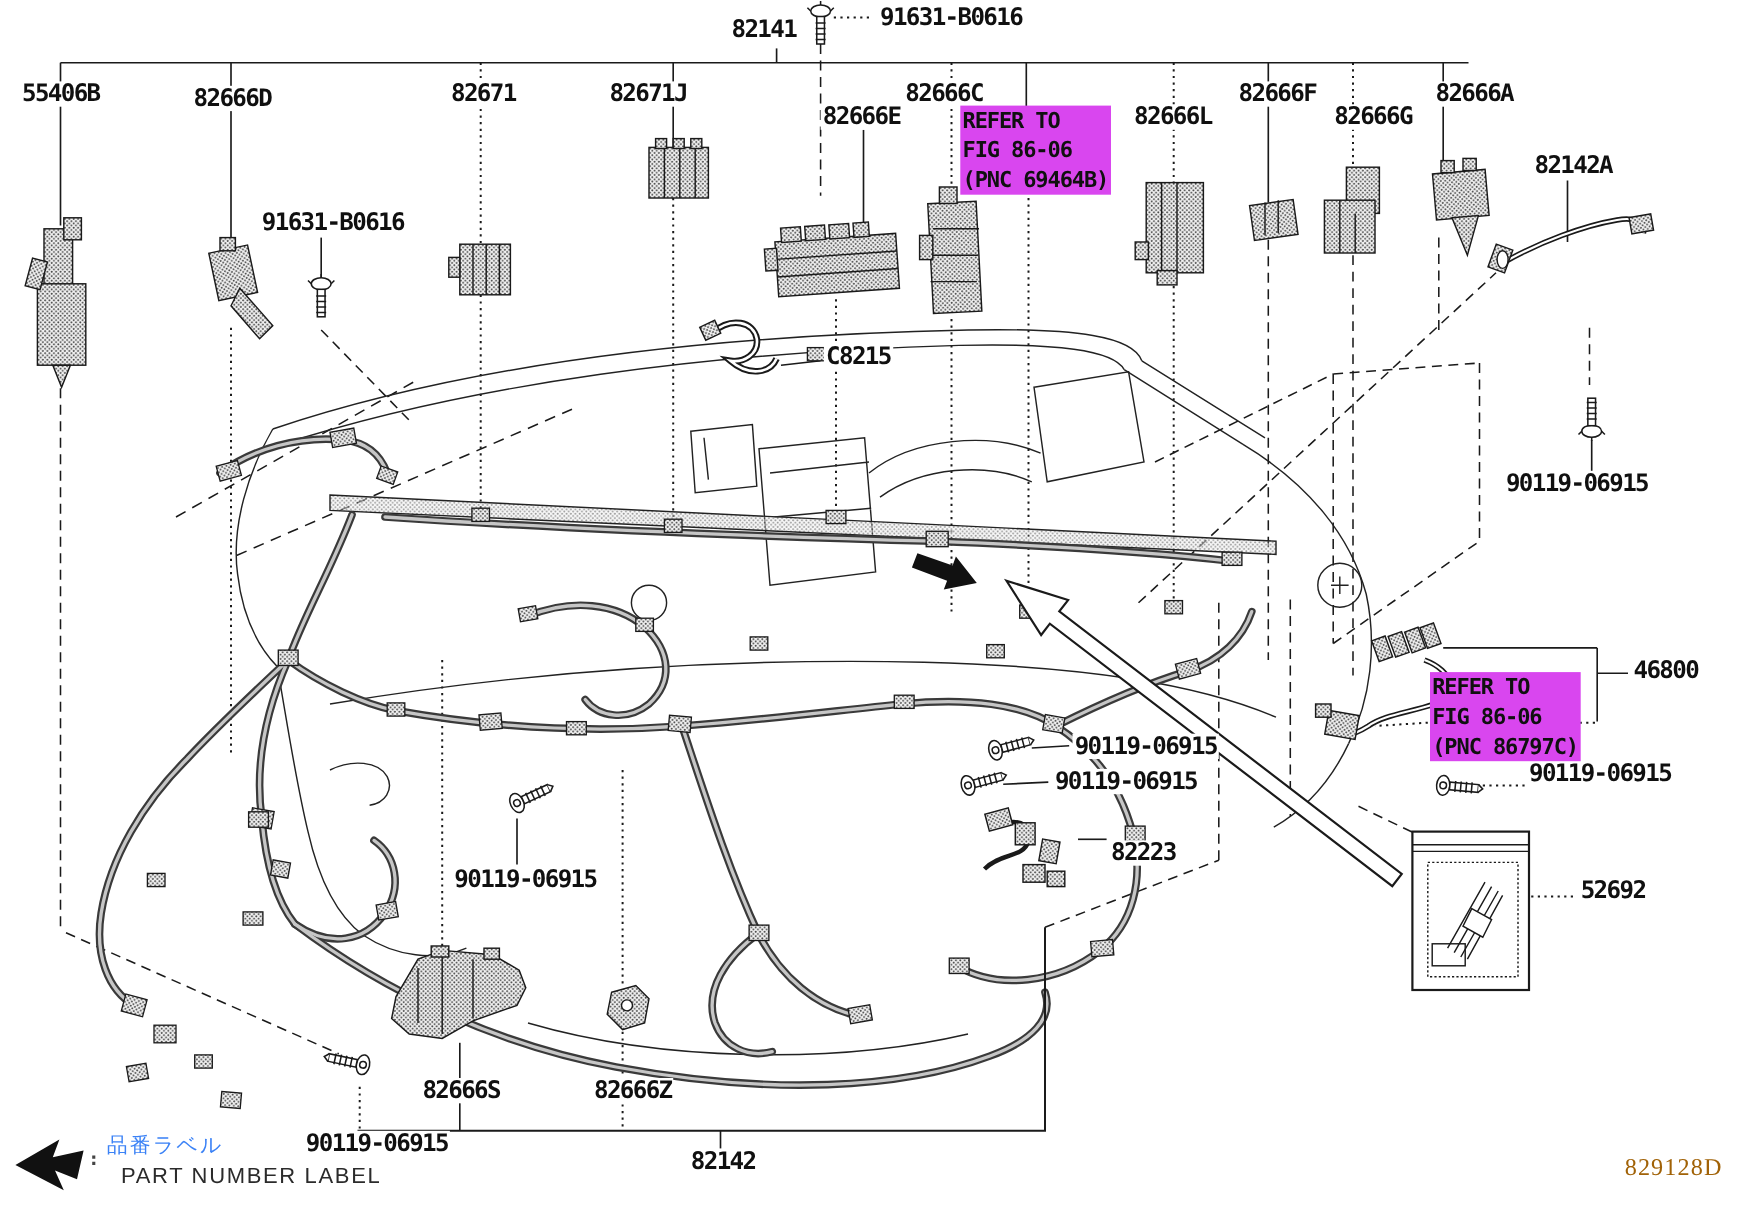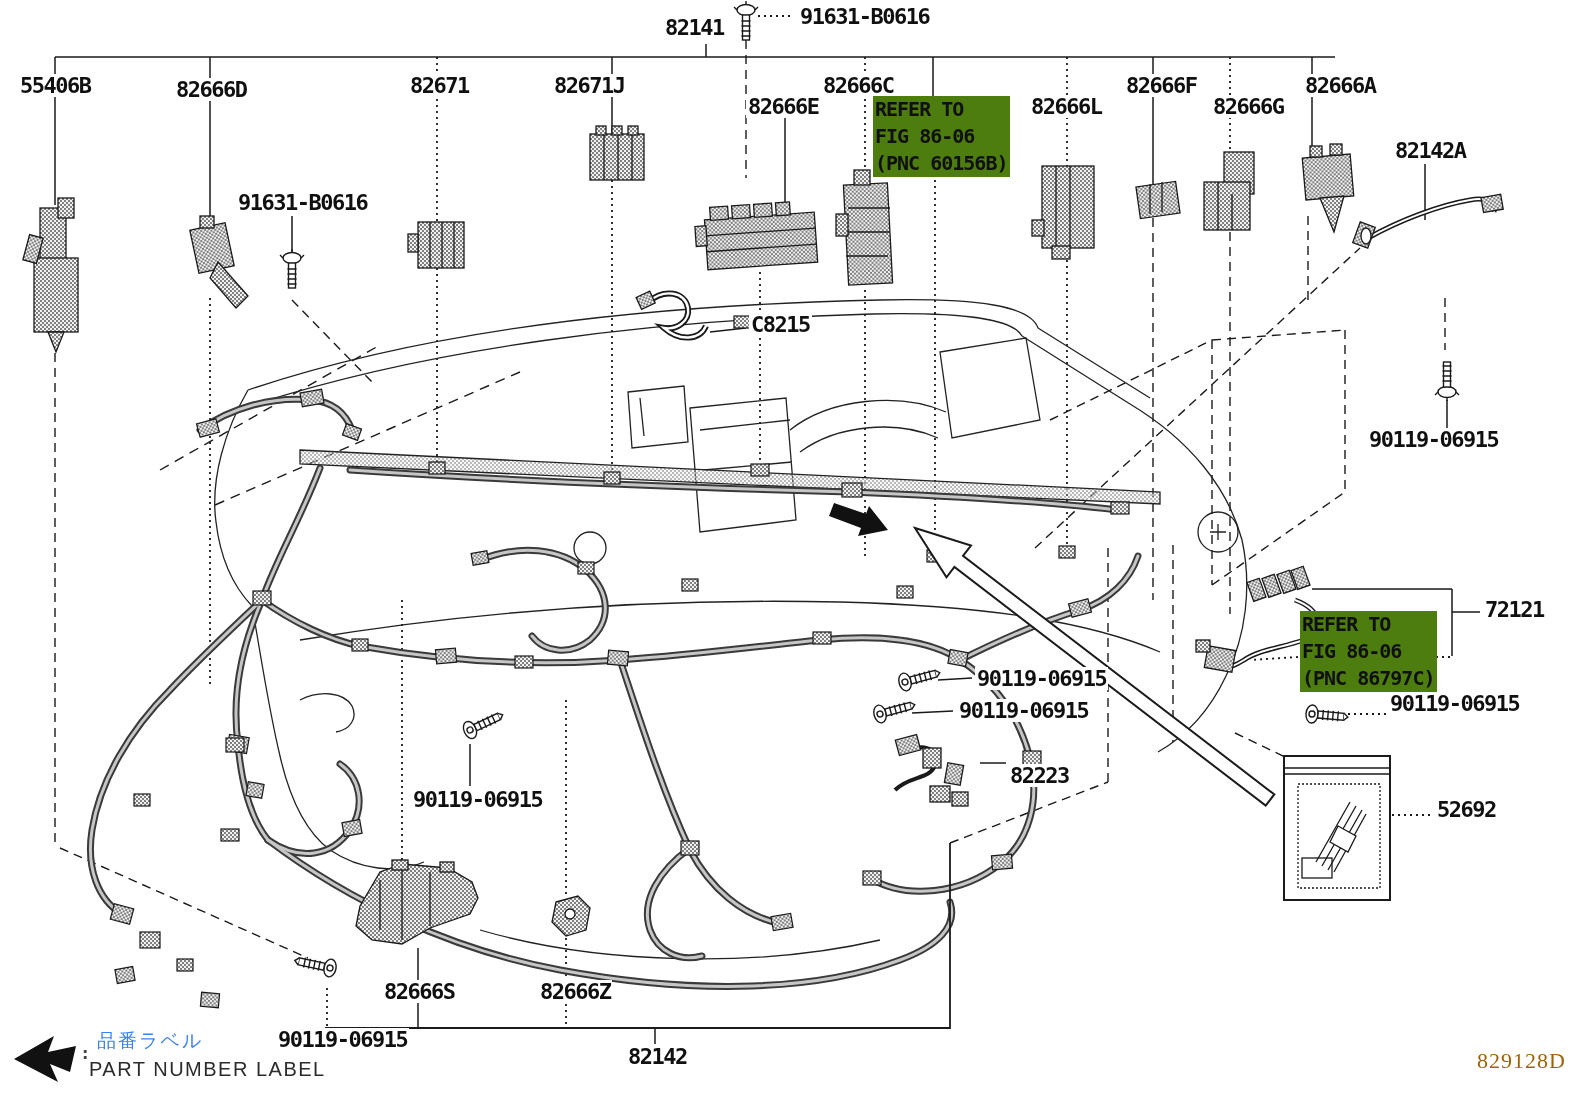--- a/index.html
+++ b/index.html
@@ -2,21 +2,21 @@
 <html><head>
 <meta charset="utf-8">
 <style>
   html,body{margin:0;padding:0;background:#fff;}
   .canvas{position:relative;width:1592px;height:1099px;background:#ffffff;overflow:hidden;
           font-family:"DejaVu Sans Mono",monospace;color:#111;}
   svg{position:absolute;left:0;top:0;}
   .pn{position:absolute;font:bold 22px "DejaVu Sans Mono",monospace;letter-spacing:-1.5px;
       line-height:1.05;background:#fff;padding:0 2px;white-space:nowrap;color:#101010;}
   .note{position:absolute;font:bold 20px "DejaVu Sans Mono",monospace;letter-spacing:-1px;
-        line-height:27px;background:#4d7c0f;padding:0 2px;color:#101010;}
+        line-height:27px;background:#d946ef;padding:0 2px;color:#101010;}
   .footer-jp{position:absolute;font:19px "DejaVu Sans",sans-serif;color:#3b82f6;letter-spacing:2px;}
   .footer-en{position:absolute;font:20px "Liberation Sans",sans-serif;color:#2b2b2b;letter-spacing:1.5px;}
   .footer-sep{position:absolute;font:bold 16px "DejaVu Sans",sans-serif;color:#444;}
   .code{position:absolute;font:22px "Liberation Serif",serif;color:#a16207;letter-spacing:1px;}
 </style>
 </head>
 <body>
 
 <div class="canvas">
 
@@ -333,40 +333,40 @@
   <div class="pn" style="left:746px;top:95px">82666E</div>
   <div class="pn" style="left:821px;top:74px">82666C</div>
   <div class="pn" style="left:1029px;top:95px">82666L</div>
   <div class="pn" style="left:1124px;top:74px">82666F</div>
   <div class="pn" style="left:1211px;top:95px">82666G</div>
   <div class="pn" style="left:1303px;top:74px">82666A</div>
   <div class="pn" style="left:1393px;top:139px">82142A</div>
   <div class="pn" style="left:236px;top:191px">91631-B0616</div>
   <div class="pn" style="left:749px;top:313px">C8215</div>
   <div class="pn" style="left:1367px;top:428px">90119-06915</div>
-  <div class="pn" style="left:1483px;top:598px">72121</div>
+  <div class="pn" style="left:1483px;top:598px">46800</div>
   <div class="pn" style="left:975px;top:667px">90119-06915</div>
   <div class="pn" style="left:957px;top:699px">90119-06915</div>
   <div class="pn" style="left:1008px;top:764px">82223</div>
   <div class="pn" style="left:1388px;top:692px">90119-06915</div>
   <div class="pn" style="left:1435px;top:798px">52692</div>
   <div class="pn" style="left:411px;top:788px">90119-06915</div>
   <div class="pn" style="left:382px;top:980px">82666S</div>
   <div class="pn" style="left:538px;top:980px">82666Z</div>
   <div class="pn" style="left:276px;top:1028px">90119-06915</div>
   <div class="pn" style="left:626px;top:1045px">82142</div>
 
   <div class="note" style="left:873px;top:96px">
     <div>REFER TO</div>
     <div>FIG 86-06</div>
-    <div>(PNC 60156B)</div>
+    <div>(PNC 69464B)</div>
   </div>
   <div class="note" style="left:1300px;top:611px">
     <div>REFER TO</div>
     <div>FIG 86-06</div>
     <div>(PNC 86797C)</div>
   </div>
 
   <div class="footer-sep" style="left:82px;top:1044px">:</div>
   <div class="footer-jp" style="left:97px;top:1028px">品番ラベル</div>
-  <div class="footer-en" style="left:89px;top:1058px">PART NUMBER LABEL</div>
+  <div class="footer-en" style="left:110px;top:1058px">PART NUMBER LABEL</div>
   <div class="code" style="left:1477px;top:1048px">829128D</div>
 </div>
 
 </body></html>

